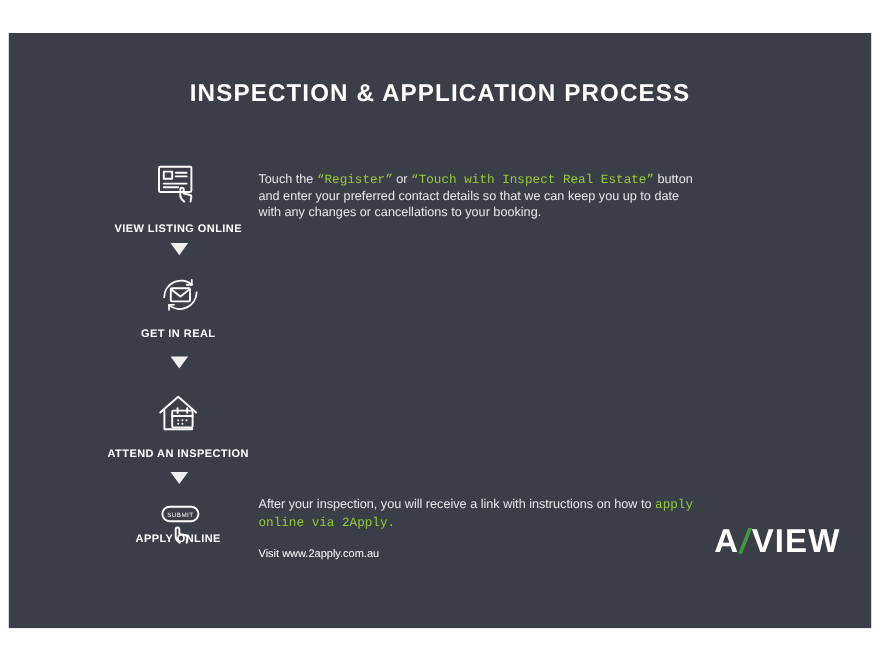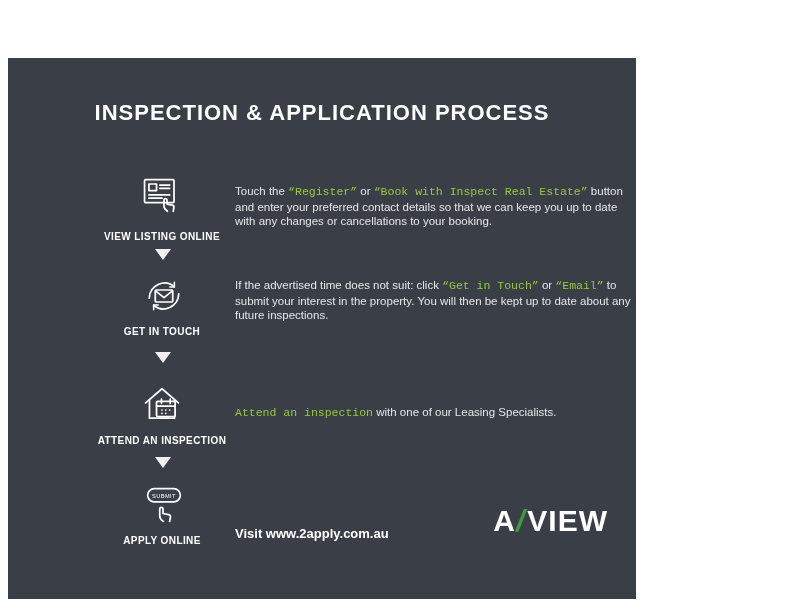--- a/index.html
+++ b/index.html
@@ -2,23 +2,22 @@
 <html><head>
 <meta charset="utf-8">
 <style>
   html,body{margin:0;padding:0;}
   body{
     width:800px;height:600px;position:relative;overflow:hidden;
     background:#ffffff;
     font-family:"Liberation Sans", sans-serif;
   }
   .panel{
-    position:absolute;left:8px;top:30px;width:628px;height:541px;
+    position:absolute;left:8px;top:30px;width:784px;height:541px;
     background:#3a3e47;
-    margin-top:28px;
   }
   .title{
     position:absolute;top:42px;left:0;width:100%;
     text-align:center;color:#ffffff;font-size:22px;font-weight:bold;
     letter-spacing:1px;
   }
   .icon-box{position:absolute;width:48px;height:48px;}
   .icon-box svg{width:100%;height:100%;}
   .step-label{
     position:absolute;left:64px;width:180px;text-align:center;
@@ -29,21 +28,21 @@
     color:#e4e6e8;font-size:11.5px;line-height:14.5px;
   }
   .accent{color:#97c93d;font-family:Liberation Mono, monospace;}
   .arrow{
     position:absolute;left:147px;width:0;height:0;
     border-left:8px solid transparent;border-right:8px solid transparent;
     border-top:11px solid #f0f0f0;
   }
   .footnote{
     position:absolute;left:227px;top:468px;
-    color:#ffffff;font-size:13px;font-weight:bold;
+    color:#ffffff;font-size:10px;font-weight:normal;
   }
   .logo{
     position:absolute;right:28px;top:446px;
     color:#ffffff;font-size:30px;font-weight:bold;letter-spacing:1px;
     white-space:nowrap;
   }
   .logo .slash{
     color:#3f9b43;font-weight:bold;display:inline-block;
     transform:skewX(-12deg) scaleY(1.05);margin:0 1px;
   }
@@ -57,21 +56,21 @@
   .label2{top:268px;}
   .desc2{top:220px;}
   .arrow2{top:294px;}
 
   .icon3{left:130px;top:322px;}
   .label3{top:377px;}
   .desc3{top:347px;}
   .arrow3{top:399px;}
 
   .icon4{left:132px;top:422px;}
-  .label4{top:477px;text-align:center;}
+  .label4{top:455px;text-align:center;}
   .desc4{top:422px;}
 </style>
 </head>
 <body>
 
 <div class="panel">
 
   <div class="title">INSPECTION &amp; APPLICATION PROCESS</div>
 
   <div class="icon-box icon1">
@@ -80,68 +79,65 @@
       <rect x="10" y="11" width="7" height="6"></rect>
       <line x1="20" y1="12" x2="29" y2="12"></line>
       <line x1="20" y1="15" x2="29" y2="15"></line>
       <line x1="10" y1="21" x2="29" y2="21"></line>
       <line x1="10" y1="24" x2="22" y2="24"></line>
       <path d="M27 36c-1.6-1.1-3.2-2.8-3.2-4.8v-5.4a1.4 1.4 0 0 1 2.8 0v3.6l4.8.9c1 .2 1.7 1.1 1.5 2.1l-.6 3.6"></path>
     </svg>
   </div>
   <div class="step-label label1">VIEW LISTING ONLINE</div>
   <div class="desc desc1">
-    <span>Touch the </span><span class="accent">“Register”</span><span> or </span><span class="accent">“Book with Inspect Real Estate”</span><span> button and enter your preferred contact details so that we can keep you up to date with any changes or cancellations to your booking.</span>
+    <span>Touch the </span><span class="accent">“Register”</span><span> or </span><span class="accent">“Touch with Inspect Real Estate”</span><span> button and enter your preferred contact details so that we can keep you up to date with any changes or cancellations to your booking.</span>
   </div>
   <div class="arrow arrow1"></div>
 
   <div class="icon-box icon2">
     <svg viewBox="0 0 44 44" fill="none" stroke="#ffffff" stroke-width="1.6" stroke-linecap="round" stroke-linejoin="round">
       <path d="M8.5 24a14 14 0 0 1 23-10.5"></path>
       <path d="M31.5 9.5v4.2h-4.2" stroke-width="1.4"></path>
       <path d="M35.5 20a14 14 0 0 1-23 10.5"></path>
       <path d="M12.5 34.5v-4.2h4.2" stroke-width="1.4"></path>
       <rect x="14" y="16.5" width="16" height="11" rx="1"></rect>
       <path d="M14.5 17.5l7.5 6 7.5-6"></path>
     </svg>
   </div>
-  <div class="step-label label2">GET IN TOUCH</div>
-  <div class="desc desc2">
-    <span>If the advertised time does not suit: click </span><span class="accent">“Get in Touch”</span><span> or </span><span class="accent">“Email”</span><span> to submit your interest in the property. You will then be kept up to date about any future inspections.</span>
-  </div>
+  <div class="step-label label2">GET IN REAL</div>
   <div class="arrow arrow2"></div>
 
   <div class="icon-box icon3">
     <svg viewBox="0 0 44 44" fill="none" stroke="#ffffff" stroke-width="1.6" stroke-linecap="round" stroke-linejoin="round">
       <path d="M7 21L22 8l15 13"></path>
       <path d="M10.5 19v16h23V19"></path>
       <rect x="17" y="19.5" width="17" height="14" rx="1" fill="#3a3e47"></rect>
       <line x1="17" y1="24" x2="34" y2="24"></line>
       <line x1="21.5" y1="17.5" x2="21.5" y2="21.5"></line>
       <line x1="29.5" y1="17.5" x2="29.5" y2="21.5"></line>
       <circle cx="22" cy="27.5" r="0.8" fill="#ffffff" stroke="none"></circle>
       <circle cx="25.5" cy="27.5" r="0.8" fill="#ffffff" stroke="none"></circle>
       <circle cx="29" cy="27.5" r="0.8" fill="#ffffff" stroke="none"></circle>
       <circle cx="22" cy="30.5" r="0.8" fill="#ffffff" stroke="none"></circle>
       <circle cx="25.5" cy="30.5" r="0.8" fill="#ffffff" stroke="none"></circle>
     </svg>
   </div>
   <div class="step-label label3">ATTEND AN INSPECTION</div>
-  <div class="desc desc3">
-    <span class="accent">Attend an inspection</span><span> with one of our Leasing Specialists.</span>
-  </div>
   <div class="arrow arrow3"></div>
 
   <div class="icon-box icon4">
     <svg viewBox="0 0 44 44" fill="none" stroke="#ffffff" stroke-width="1.6" stroke-linecap="round" stroke-linejoin="round">
       <rect x="7" y="8" width="30" height="12" rx="6"></rect>
       <text x="22" y="16.2" text-anchor="middle" font-size="5.2" letter-spacing="0.4" fill="#ffffff" stroke="none" font-family="Liberation Sans, sans-serif">SUBMIT</text>
       <path d="M21.5 38c-1.8-1.2-3.4-3-3.4-5.1v-6.2a1.5 1.5 0 0 1 3 0v4l5.2 1c1.1.2 1.8 1.2 1.6 2.3l-.7 4"></path>
     </svg>
   </div>
   <div class="step-label label4">APPLY ONLINE</div>
+  <div class="desc desc4">
+    <span>After your inspection, you will receive a link with instructions on how to </span><span class="accent">apply online via 2Apply.</span>
+  </div>
   <div class="footnote">Visit www.2apply.com.au</div>
 
   <div class="logo">
     <span>A</span><span class="slash">/</span><span>VIEW</span>
   </div>
 
 </div>
 
 </body></html>

